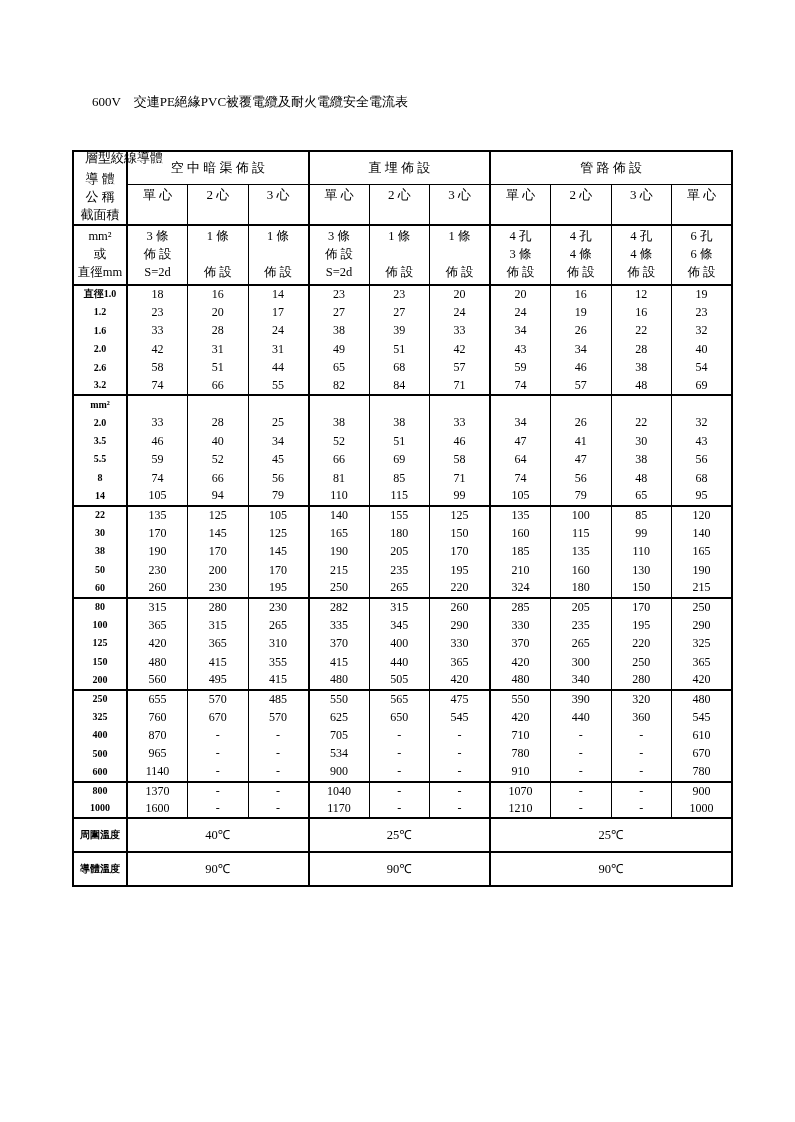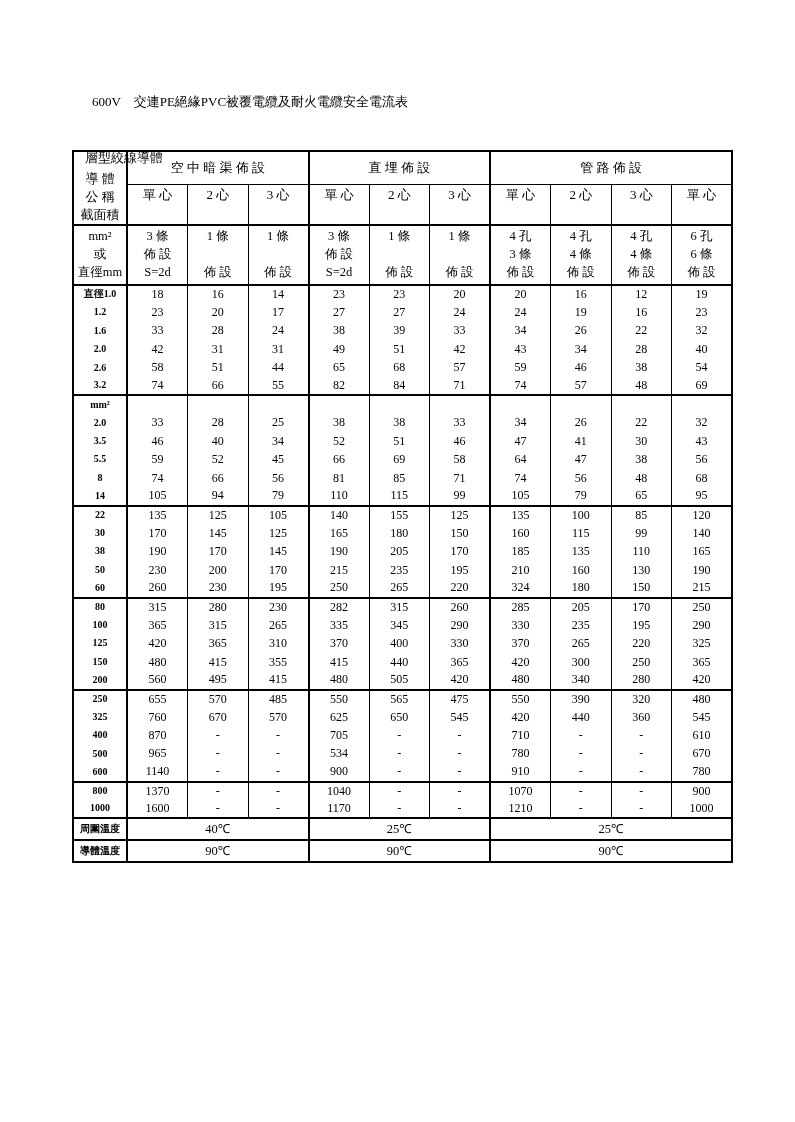--- a/index.html
+++ b/index.html
@@ -26,21 +26,21 @@
   tr.h3 td{
     height:57px;border-top:2px solid #000;border-bottom:2px solid #000;
     vertical-align:top;padding-top:1px;
   }
   td.corner{vertical-align:top;padding-top:18px;}
   td.corner .line, td.unit .line, tr.h3 .line{height:18px;line-height:18px;font-size:13px;}
   tr.h3 .line{font-size:12.5px;}
   tbody tr{height:18.4px;}
   tbody td{border-top:none;border-bottom:none;}
   tbody tr.sec-top td{border-top:2px solid #000;}
-  tfoot tr{height:22px;}
+  tfoot tr{height:34px;}
   tfoot td{border-top:2px solid #000;font-size:12.5px;}
   td.lbl{font-size:10px;font-weight:bold;}
 </style>
 </head>
 <body>
 
 <div class="title">600V　交連PE絕緣PVC被覆電纜及耐火電纜安全電流表</div>
 <div class="subtitle">層型絞線導體</div>
 
 <table class="main">

